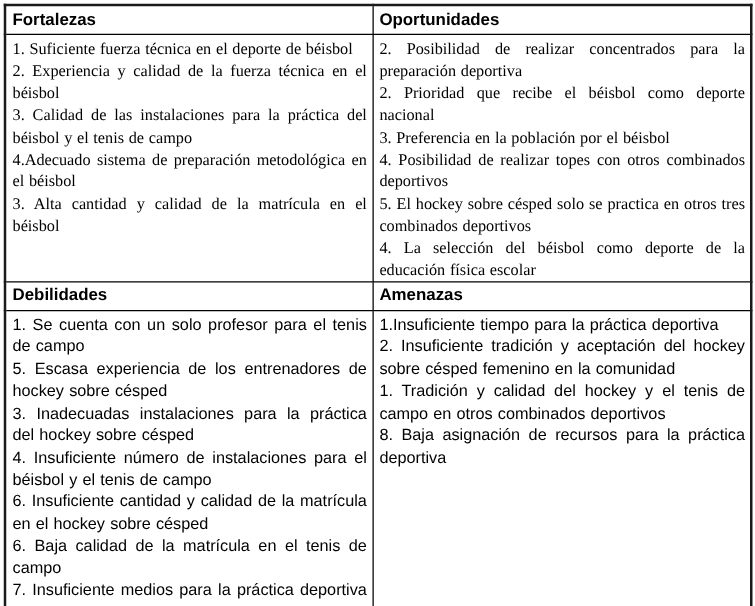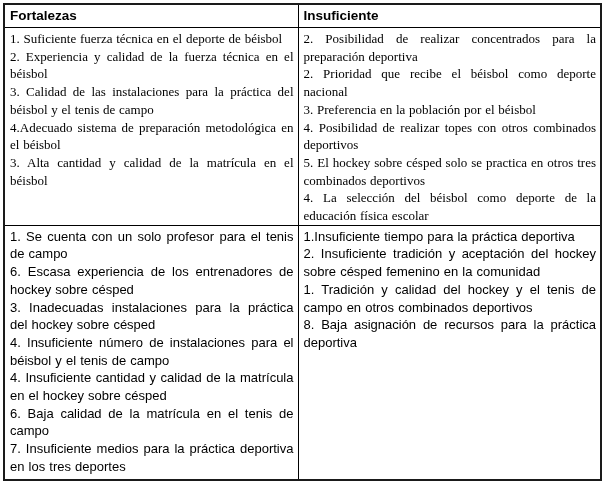--- a/index.html
+++ b/index.html
@@ -66,49 +66,53 @@
 <div class="page">
   <table class="swot">
     <colgroup>
       <col class="left-col">
       <col class="right-col">
     </colgroup>
 
     <tbody>
         <tr class="header-row-top">
       <th class="quad-header">Fortalezas</th>
-      <th class="quad-header">Insuficiente</th>
+      <th class="quad-header">Oportunidades</th>
     </tr>
 
     <tr class="content-row-top">
       <td class="quad-cell">
         <p>1. Suficiente fuerza técnica en el deporte de béisbol</p>
         <p>2. Experiencia y calidad de la fuerza técnica en el béisbol</p>
         <p>3. Calidad de las instalaciones para la práctica del béisbol y el tenis de campo</p>
         <p>4.Adecuado sistema de preparación metodológica en el béisbol</p>
         <p>3. Alta cantidad y calidad de la matrícula en el béisbol</p>
       </td>
       <td class="quad-cell">
         <p>2. Posibilidad de realizar concentrados para la preparación deportiva</p>
         <p>2. Prioridad que recibe el béisbol como deporte nacional</p>
         <p>3. Preferencia en la población por el béisbol</p>
         <p>4. Posibilidad de realizar topes con otros combinados deportivos</p>
         <p>5. El hockey sobre césped solo se practica en otros tres combinados deportivos</p>
         <p>4. La selección del béisbol como deporte de la educación física escolar</p>
       </td>
     </tr>
 
+    <tr class="header-row-bottom">
+      <th class="quad-header">Debilidades</th>
+      <th class="quad-header">Amenazas</th>
+    </tr>
 
     <tr class="content-row-bottom">
       <td class="quad-cell">
         <p>1. Se cuenta con un solo profesor para el tenis de campo</p>
-        <p>6. Escasa experiencia de los entrenadores de hockey sobre césped</p>
+        <p>5. Escasa experiencia de los entrenadores de hockey sobre césped</p>
         <p>3. Inadecuadas instalaciones para la práctica del hockey sobre césped</p>
         <p>4. Insuficiente número de instalaciones para el béisbol y el tenis de campo</p>
-        <p>4. Insuficiente cantidad y calidad de la matrícula en el hockey sobre césped</p>
+        <p>6. Insuficiente cantidad y calidad de la matrícula en el hockey sobre césped</p>
         <p>6. Baja calidad de la matrícula en el tenis de campo</p>
         <p>7. Insuficiente medios para la práctica deportiva en los tres deportes</p>
       </td>
       <td class="quad-cell">
         <p>1.Insuficiente tiempo para la práctica deportiva</p>
         <p>2. Insuficiente tradición y aceptación del hockey sobre césped femenino en la comunidad</p>
         <p>1. Tradición y calidad del hockey y el tenis de campo en otros combinados deportivos</p>
         <p>8. Baja asignación de recursos para la práctica deportiva</p>
       </td>
     </tr>

